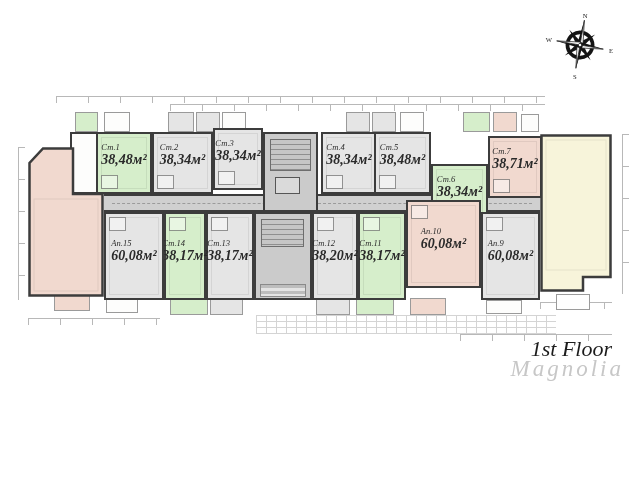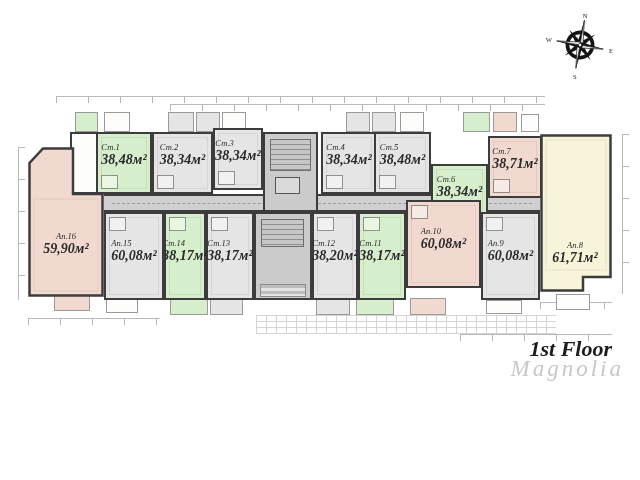--- a/index.html
+++ b/index.html
@@ -41,21 +41,21 @@
   .terrace{position:absolute;box-sizing:border-box;border:1.5px solid #9a9a9a;background:#fefefe;z-index:1;}
   .bricks{position:absolute;z-index:1;opacity:0.85;
         background-image:repeating-linear-gradient(90deg,#cdcdcd 0 1px,transparent 1px 10px),
                          repeating-linear-gradient(180deg,#cdcdcd 0 1px,transparent 1px 6px);}
   .dim-h{position:absolute;height:6px;border-top:1px solid #b8b8b8;z-index:1;
         background:repeating-linear-gradient(90deg,#b8b8b8 0 1px,transparent 1px 32px);}
   .dim-v{position:absolute;width:6px;border-left:1px solid #b8b8b8;z-index:1;
         background:repeating-linear-gradient(180deg,#b8b8b8 0 1px,transparent 1px 32px);}
   
   .floor-title{position:absolute;right:28px;top:336px;z-index:6;color:#1c1c1c;
-        font-style:italic;font-size:22px;font-weight:700;}
+        font-style:italic;font-size:22px;font-weight:400;}
   .project-title{position:absolute;right:16px;top:356px;z-index:6;color:#c7c7c7;
         font-style:italic;font-size:23px;letter-spacing:3px;font-weight:500;}
   .compass{position:absolute;left:543px;top:8px;width:74px;height:74px;z-index:6;}
   .compass text{font-family:"Liberation Serif",serif;font-size:9px;fill:#222;}
 </style>
 </head>
 <body>
 
 <div class="canvas">
 
@@ -133,33 +133,25 @@
   <div class="elevator" style="left:275px;top:177px;width:25px;height:17px;"></div>
   <div class="core" style="left:254px;top:212px;width:58px;height:88px;"></div>
   <div class="stairs" style="left:261px;top:219px;width:43px;height:28px;"></div>
   <div class="steps" style="left:260px;top:284px;width:46px;height:13px;"></div>
   <div class="terrace" style="left:556px;top:294px;width:34px;height:16px;"></div>
 
   <svg class="shape" style="left:28px;top:147px;width:76px;height:150px;" viewBox="0 0 76 150">
     <polygon points="15,1.5 45,1.5 45,47 74.5,47 74.5,148.5 1.5,148.5 1.5,16" fill="#f1d9cf" stroke="#3c3c3c" stroke-width="2.5"></polygon>
     <rect x="6" y="52" width="64" height="92" fill="none" stroke="rgba(0,0,0,0.07)"></rect>
   </svg>
-  <div class="shape-label" style="left:30px;top:231px;width:72px;">
-    <div>Ап.16</div>
-      <div class="unit-area">59,90м²</div>
-  </div>
 
   <svg class="shape" style="left:540px;top:134px;width:72px;height:158px;" viewBox="0 0 72 158">
     <polygon points="1.5,1.5 70.5,1.5 70.5,143 43,143 43,156.5 1.5,156.5" fill="#f7f4da" stroke="#3c3c3c" stroke-width="2.5"></polygon>
     <rect x="6" y="6" width="60" height="130" fill="none" stroke="rgba(0,0,0,0.07)"></rect>
   </svg>
-  <div class="shape-label" style="left:542px;top:240px;width:66px;">
-    <div>Ап.8</div>
-      <div class="unit-area">61,71м²</div>
-  </div>
 
   <div id="units-layer">
       <div class="unit c-green u-top" style="left: 96px; top: 132px; width: 56px; height: 62px;">
         <div class="unit-label">
           <div>Ст.1</div>
           <div class="unit-area">38,48м²</div>
         </div>
       </div>
       <div class="unit c-cream u-top" style="left: 152px; top: 132px; width: 61px; height: 62px;">
         <div class="unit-label">

